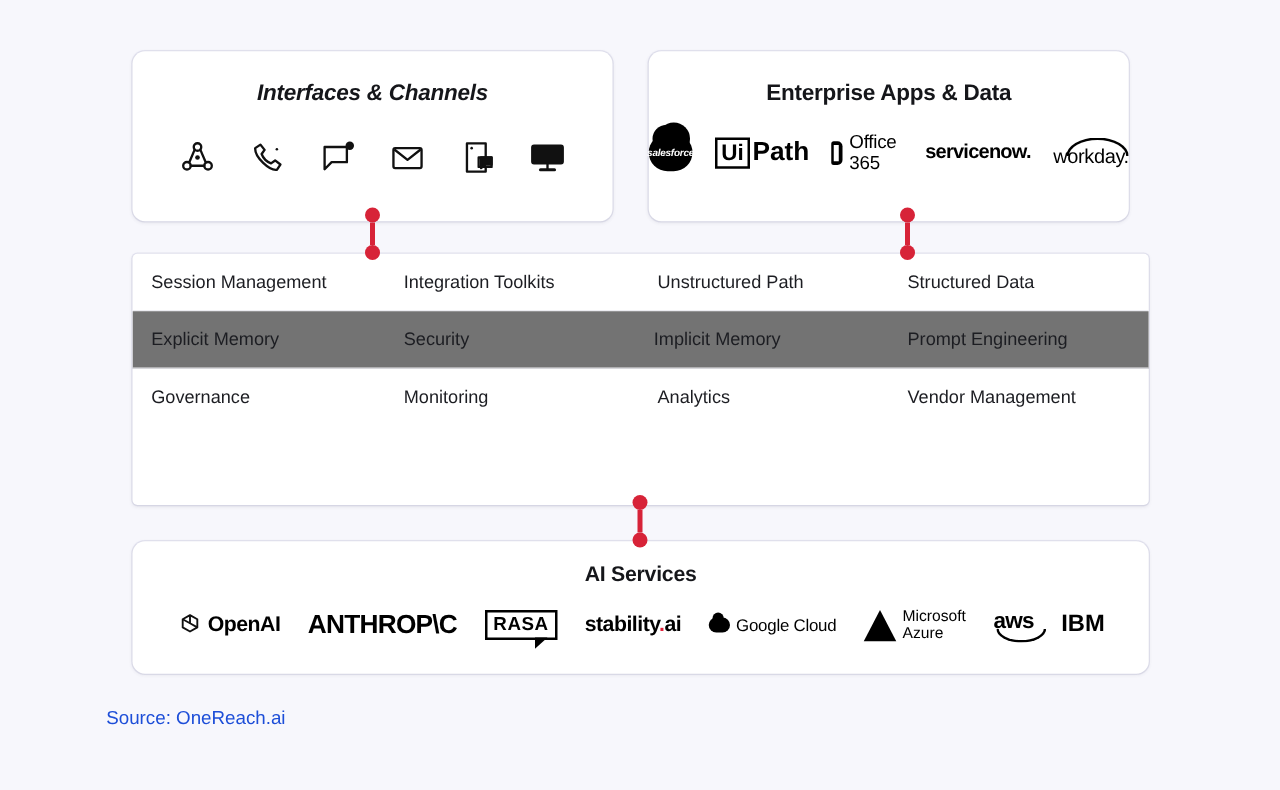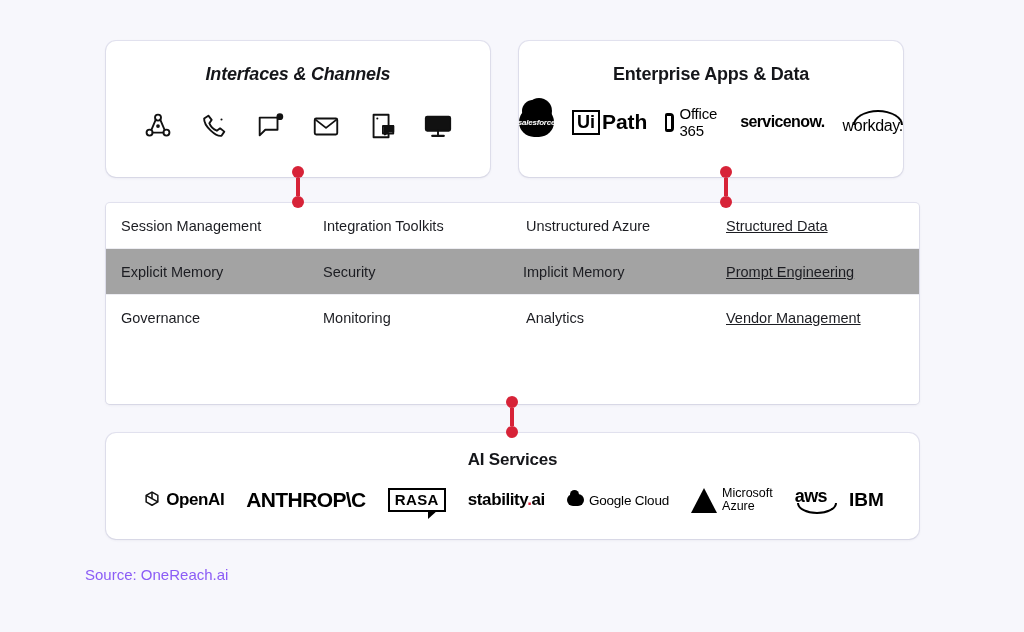--- a/index.html
+++ b/index.html
@@ -106,32 +106,32 @@
     font-size: 28px;
     font-weight: bold;
     letter-spacing: -0.3px;
   }
   .grid-row {
     display: flex;
     height: 45px;
     align-items: center;
     border-bottom: 1px solid #ededf2;
   }
-  .grid-row.alt { background: #a3a3a3; }
+  .grid-row.alt { background: #737373; }
   .grid-row:last-child { border-bottom: none; }
   .grid-cell {
     font-size: 14.5px;
     color: #1c1d22;
     padding-left: 15px;
     box-sizing: border-box;
   }
   .grid-cell.c0 { width: 202px; }
   .grid-cell.c1 { width: 203px; }
   .grid-cell.c2 { width: 200px; }
-  .grid-cell.c3 { width: 208px; text-decoration: underline; }
+  .grid-cell.c3 { width: 208px; }
 
   
   #card-ai {
     left: 106px;
     top: 433px;
     width: 813px;
     height: 106px;
   }
   #card-ai .card-title {
     font-size: 17px;
@@ -166,21 +166,21 @@
   #conn-left  { left: 291px; top: 166px;  height: 42px; }
   #conn-right { left: 719px; top: 166px;  height: 42px; }
   #conn-bottom{ left: 505px; top: 396px;  height: 42px; }
 
   
   #source-note {
     position: absolute;
     left: 85px;
     top: 566px;
     font-size: 15px;
-    color: #8b5cf6;
+    color: #1d4ed8;
   }
 
   .lg-salesforce {
     position: relative;
     width: 56px; height: 30px;
   }
   .lg-salesforce .cloud {
     position: absolute; inset: 0;
     background: #000;
     border-radius: 50% / 58%;
@@ -393,21 +393,21 @@
     <span class="dot"></span>
     <span class="stem"></span>
     <span class="dot"></span>
   </div>
 
   <div id="messy-middle">
 
     <div class="grid-row">
       <span class="grid-cell c0">Session Management</span>
       <span class="grid-cell c1">Integration Toolkits</span>
-      <span class="grid-cell c2">Unstructured Azure</span>
+      <span class="grid-cell c2">Unstructured Path</span>
       <span class="grid-cell c3">Structured Data</span>
     </div>
 
     <div class="grid-row alt">
       <span class="grid-cell c0">Explicit Memory</span>
       <span class="grid-cell c2">Security</span>
       <span class="grid-cell c1">Implicit Memory</span>
       <span class="grid-cell c3">Prompt Engineering</span>
     </div>
 

